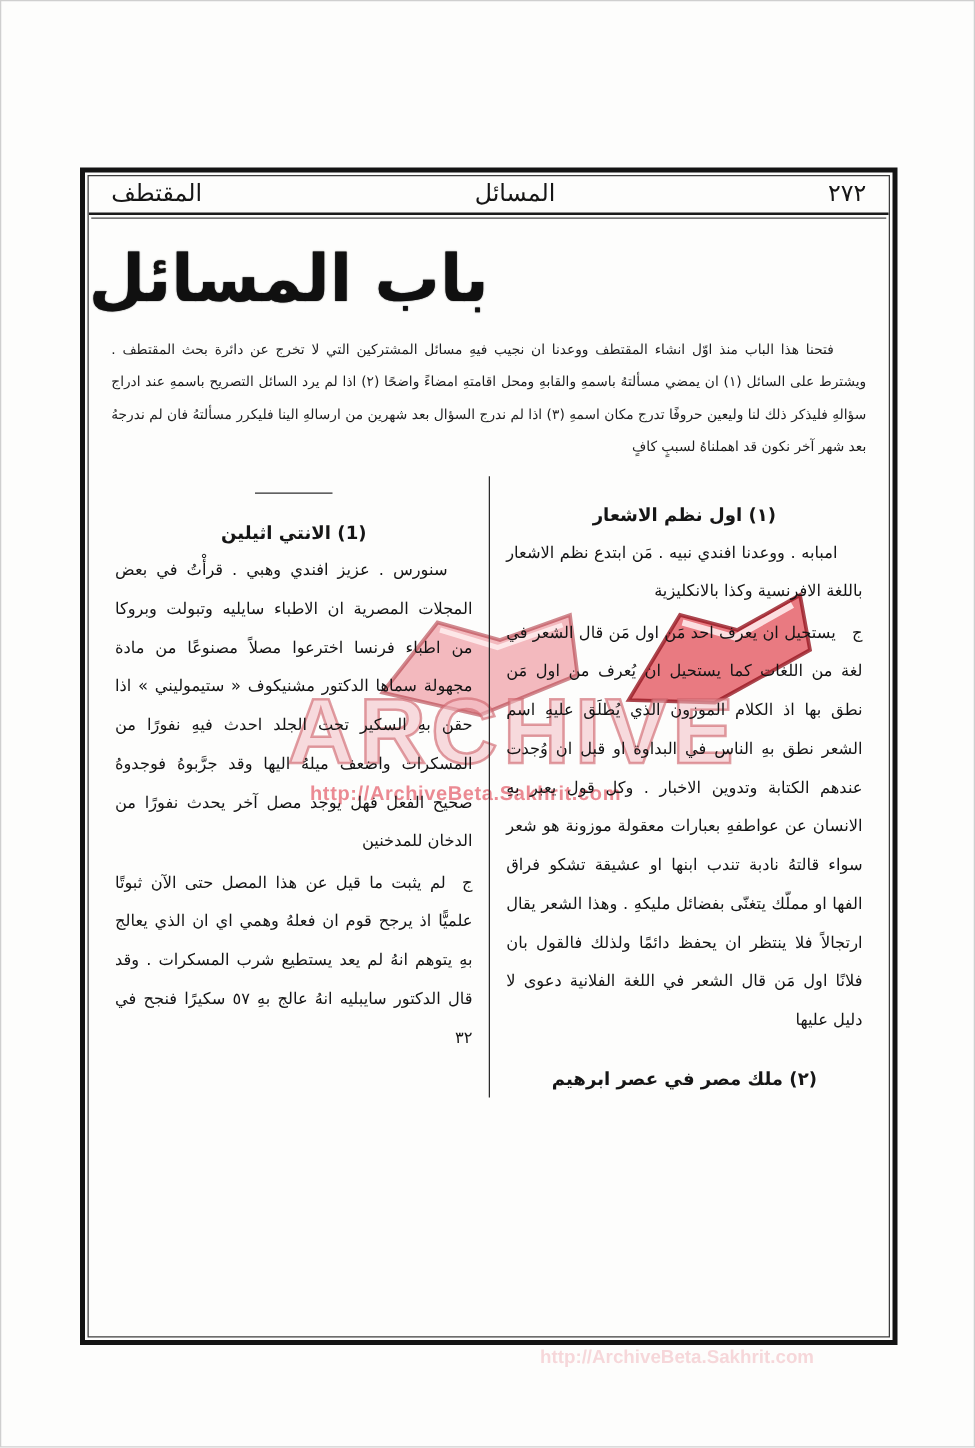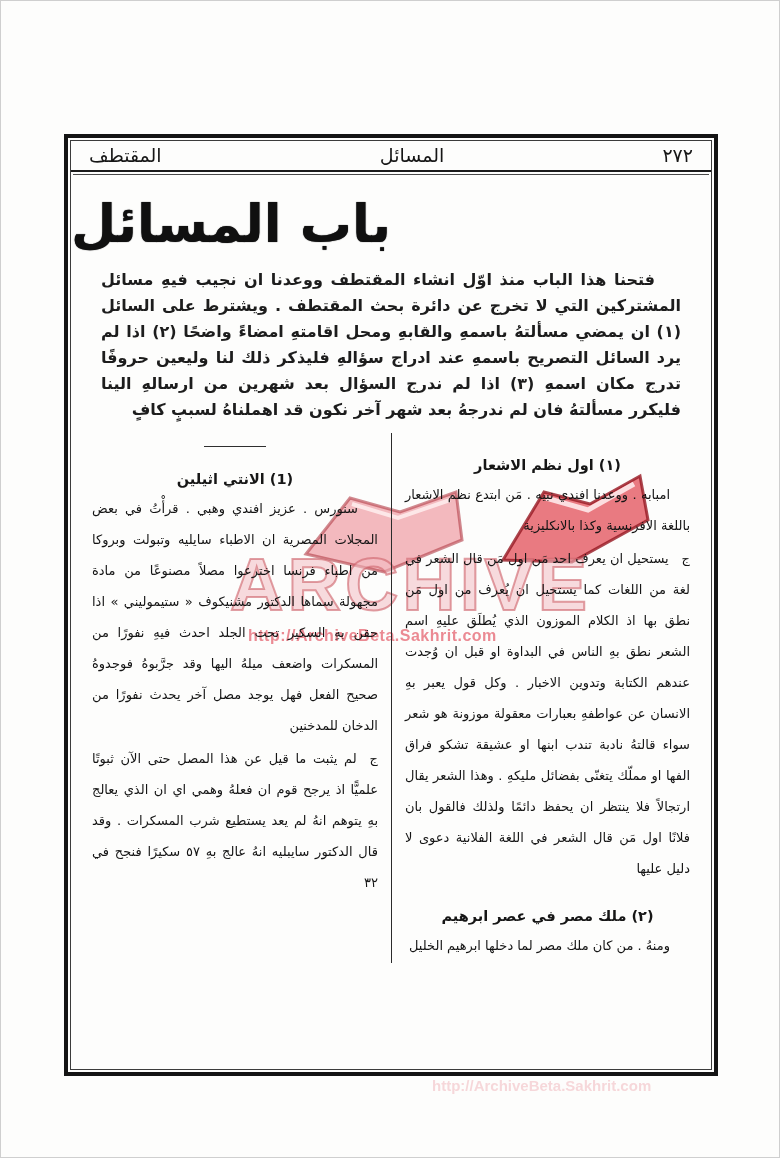--- a/index.html
+++ b/index.html
@@ -56,23 +56,23 @@
   
   .main-title{
     direction:rtl;text-align:left;
     font-size:52px;font-weight:bold;color:#101010;
     margin:10px 0 2px;line-height:1.5;
     text-shadow:0 0 1px #222;
   }
   
   .intro{
     direction:rtl;text-align:justify;
-    margin:4px 30px 0;
-    font-size:16px;line-height:26px;
-    text-indent:26px;color:#1d1d1d;font-weight:bold;
+    margin:4px 18px 0;
+    font-size:11px;line-height:26px;
+    text-indent:26px;color:#1d1d1d;
   }
   
   .cols{
     direction:rtl;display:flex;align-items:stretch;
     margin:10px 8px 0;
   }
   .col{width:50%;padding:0 13px;box-sizing:border-box;}
   .col-right{border-left:1.5px solid #2b2b2b;}
   .q-head{
     text-align:center;font-size:14.5px;font-weight:bold;
@@ -114,21 +114,20 @@
 
     <p class="intro">فتحنا هذا الباب منذ اوّل انشاء المقتطف ووعدنا ان نجيب فيهِ مسائل المشتركين التي لا تخرج عن دائرة بحث المقتطف . ويشترط على السائل (١) ان يمضي مسألتهُ باسمهِ والقابهِ ومحل اقامتهِ امضاءً واضحًا (٢) اذا لم يرد السائل التصريح باسمهِ عند ادراج سؤالهِ فليذكر ذلك لنا وليعين حروفًا تدرج مكان اسمهِ (٣) اذا لم ندرج السؤال بعد شهرين من ارسالهِ الينا فليكرر مسألتهُ فان لم ندرجهُ بعد شهر آخر نكون قد اهملناهُ لسببٍ كافٍ</p>
 
     <div class="cols">
 
       <div class="col col-right">
         <div class="q-head">(١) اول نظم الاشعار</div>
         <p>امبابه . ووعدنا افندي نبيه . مَن ابتدع نظم الاشعار باللغة الافرنسية وكذا بالانكليزية</p>
         <p class="answer">ج يستحيل ان يعرف احد مَن اول مَن قال الشعر في لغة من اللغات كما يستحيل ان يُعرف من اول مَن نطق بها اذ الكلام الموزون الذي يُطلَق عليهِ اسم الشعر نطق بهِ الناس في البداوة او قبل ان وُجدت عندهم الكتابة وتدوين الاخبار . وكل قول يعبر بهِ الانسان عن عواطفهِ بعبارات معقولة موزونة هو شعر سواء قالتهُ نادبة تندب ابنها او عشيقة تشكو فراق الفها او مملّك يتغنّى بفضائل مليكهِ . وهذا الشعر يقال ارتجالاً فلا ينتظر ان يحفظ دائمًا ولذلك فالقول بان فلانًا اول مَن قال الشعر في اللغة الفلانية دعوى لا دليل عليها</p>
         <div class="q-head">(٢) ملك مصر في عصر ابرهيم</div>
-        <p>ومنهُ . من كان ملك مصر لما دخلها ابرهيم الخليل</p>
       </div>
 
       <div class="col col-left">
         <div class="mini-divider"></div>
         <div class="q-head">(1) الانتي اثيلين</div>
         <p>سنورس . عزيز افندي وهبي . قرأْتُ في بعض المجلات المصرية ان الاطباء سايليه وتبولت وبروكا من اطباء فرنسا اخترعوا مصلاً مصنوعًا من مادة مجهولة سماها الدكتور مشنيكوف « ستيموليني » اذا حقن بهِ السكير تحت الجلد احدث فيهِ نفورًا من المسكرات واضعف ميلهُ اليها وقد جرَّبوهُ فوجدوهُ صحيح الفعل فهل يوجد مصل آخر يحدث نفورًا من الدخان للمدخنين</p>
         <p class="answer">ج لم يثبت ما قيل عن هذا المصل حتى الآن ثبوتًا علميًّا اذ يرجح قوم ان فعلهُ وهمي اي ان الذي يعالج بهِ يتوهم انهُ لم يعد يستطيع شرب المسكرات . وقد قال الدكتور سايبليه انهُ عالج بهِ ٥٧ سكيرًا فنجح في ٣٢</p>
       </div>
 
     </div>

